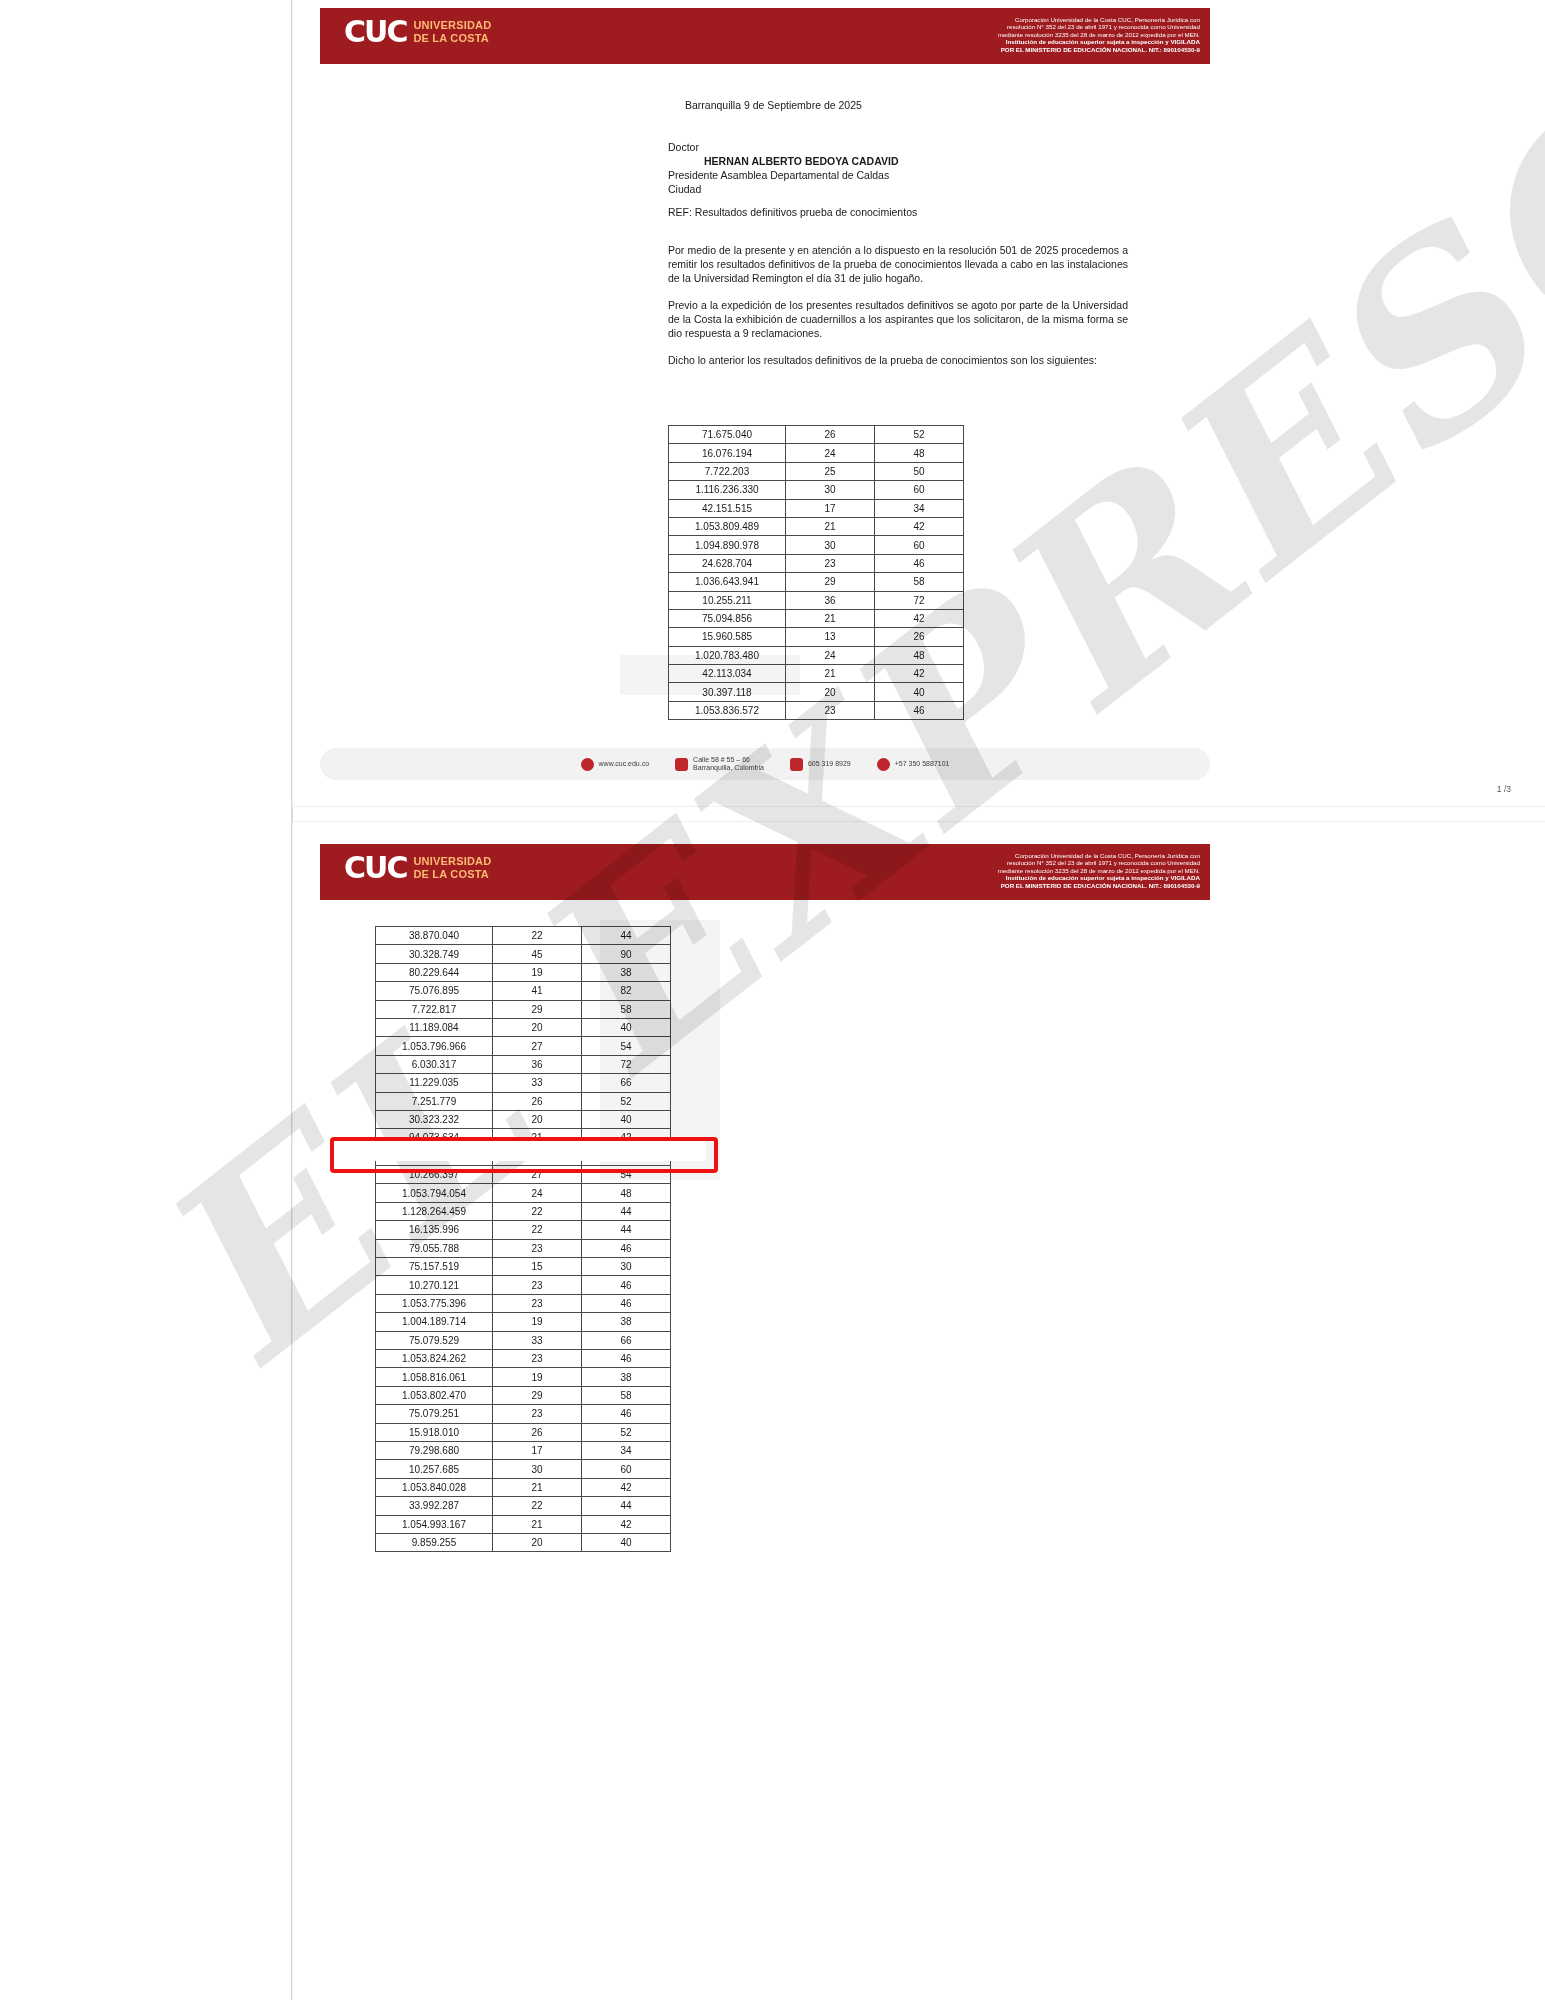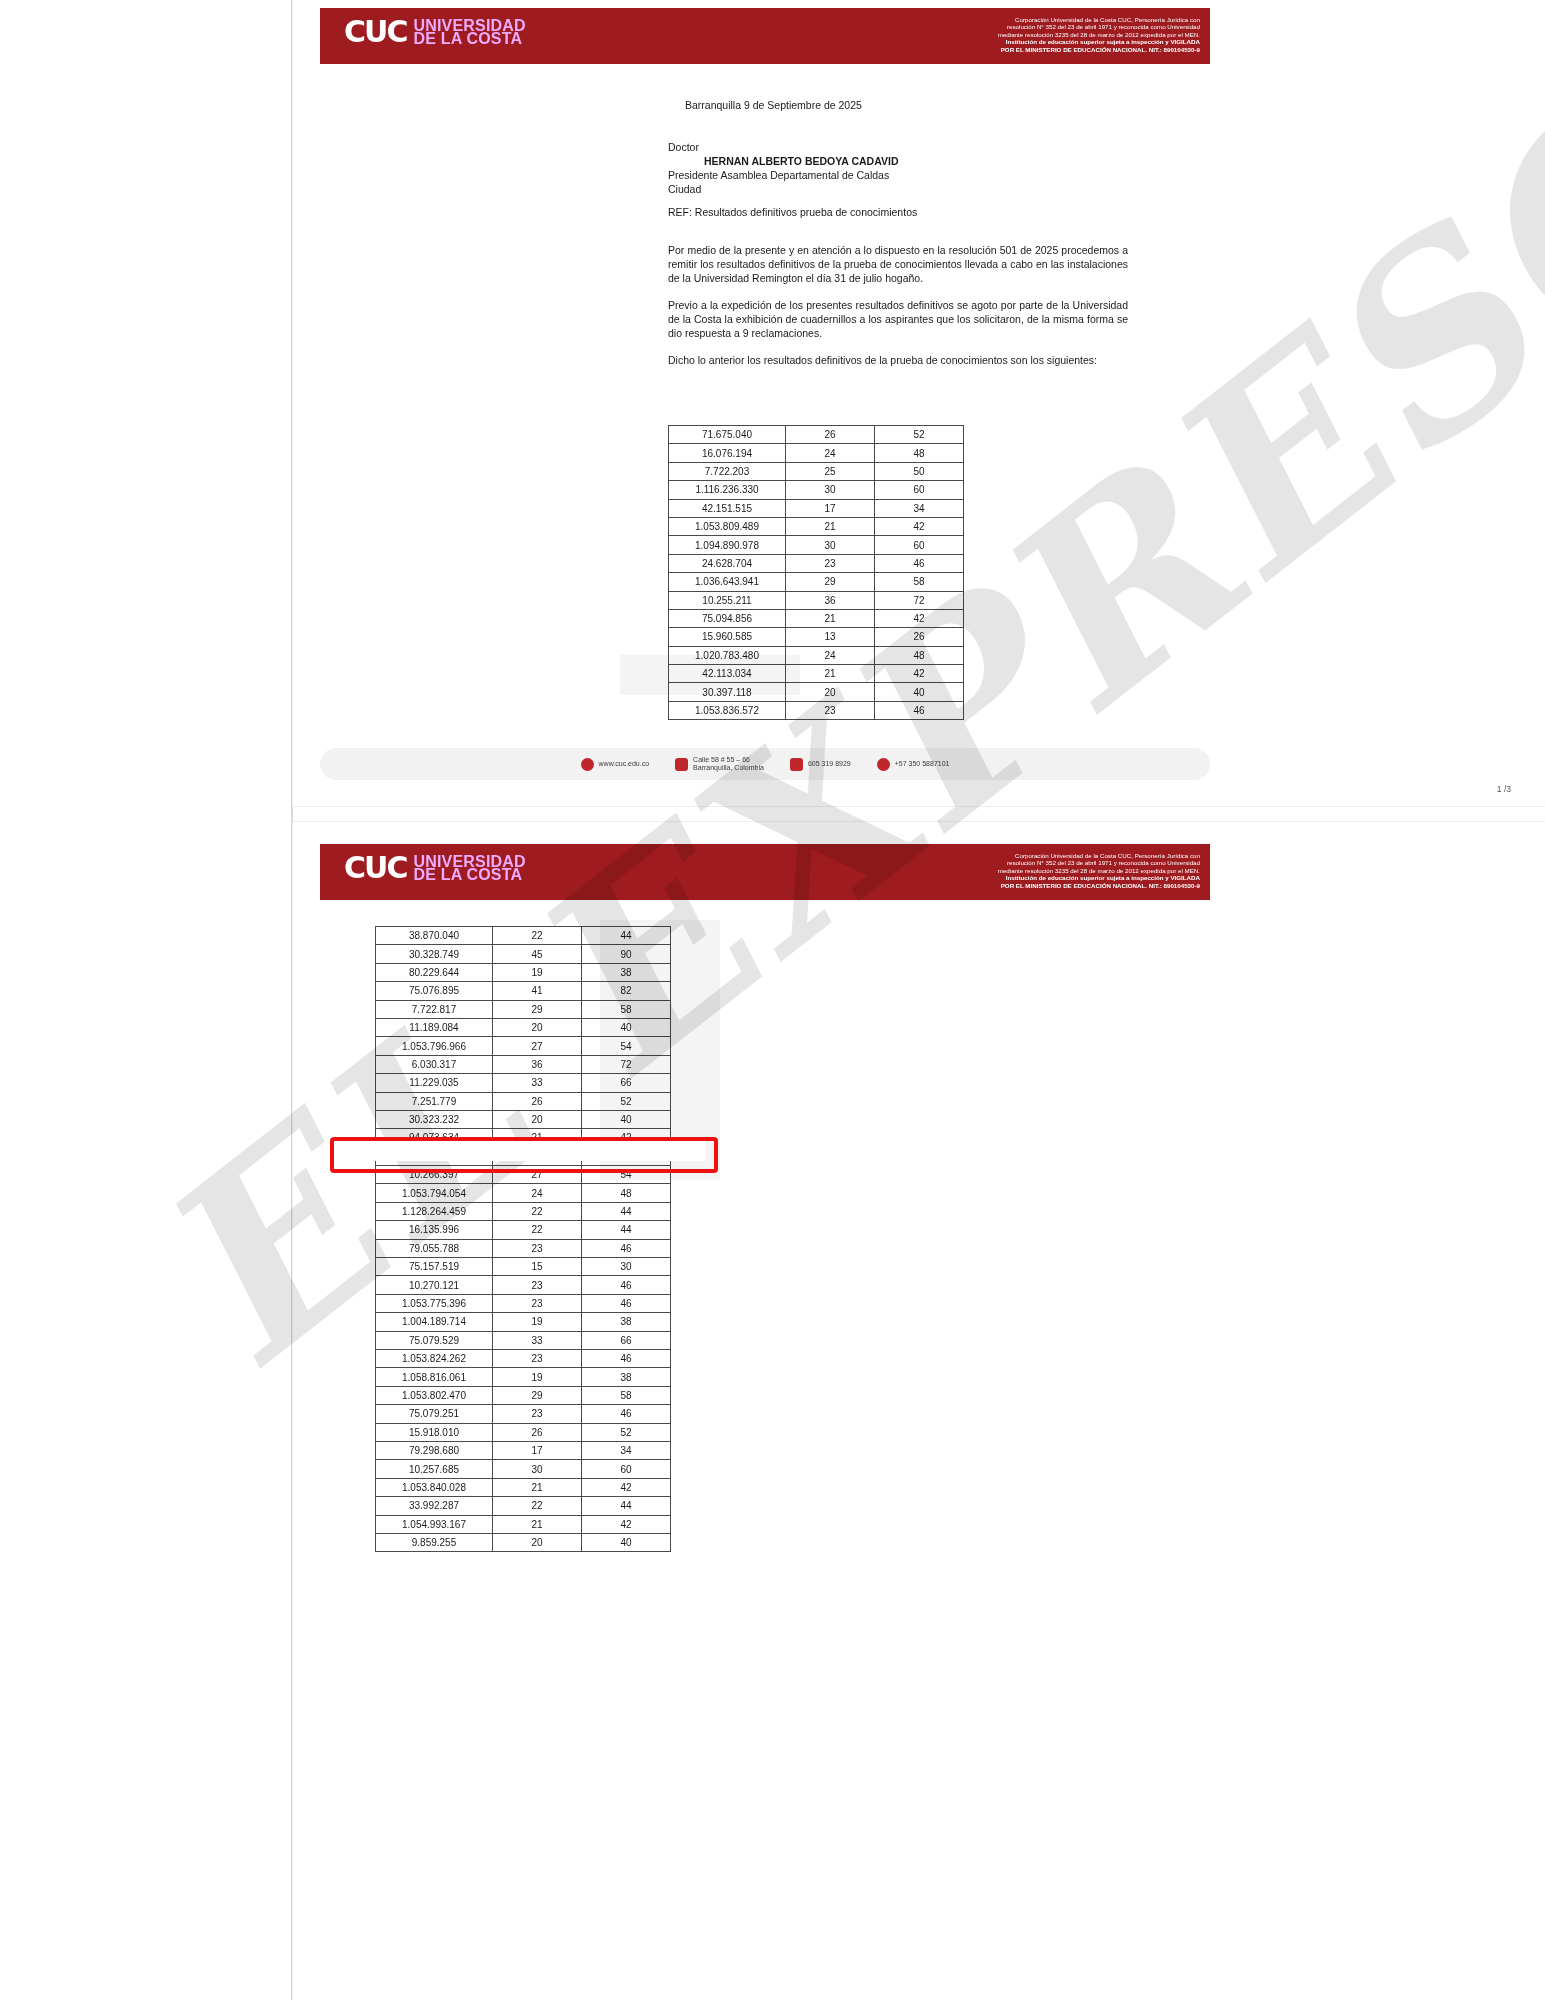--- a/index.html
+++ b/index.html
@@ -53,22 +53,22 @@
   }
   .cuc-mark {
     font-family: "DejaVu Sans", sans-serif;
     font-weight: bold;
     font-size: 30px;
     letter-spacing: -2px;
     color: #ffffff;
     line-height: 28px;
   }
   .cuc-name {
-    color: #f0abfc;
-    font-size: 16px;
+    color: #fdba74;
+    font-size: 11px;
     font-weight: bold;
     line-height: 13px;
     letter-spacing: .2px;
   }
   .cuc-name span { display: block; }
   .hdr-legal {
     position: absolute;
     right: 10px;
     top: 8px;
     width: 270px;

